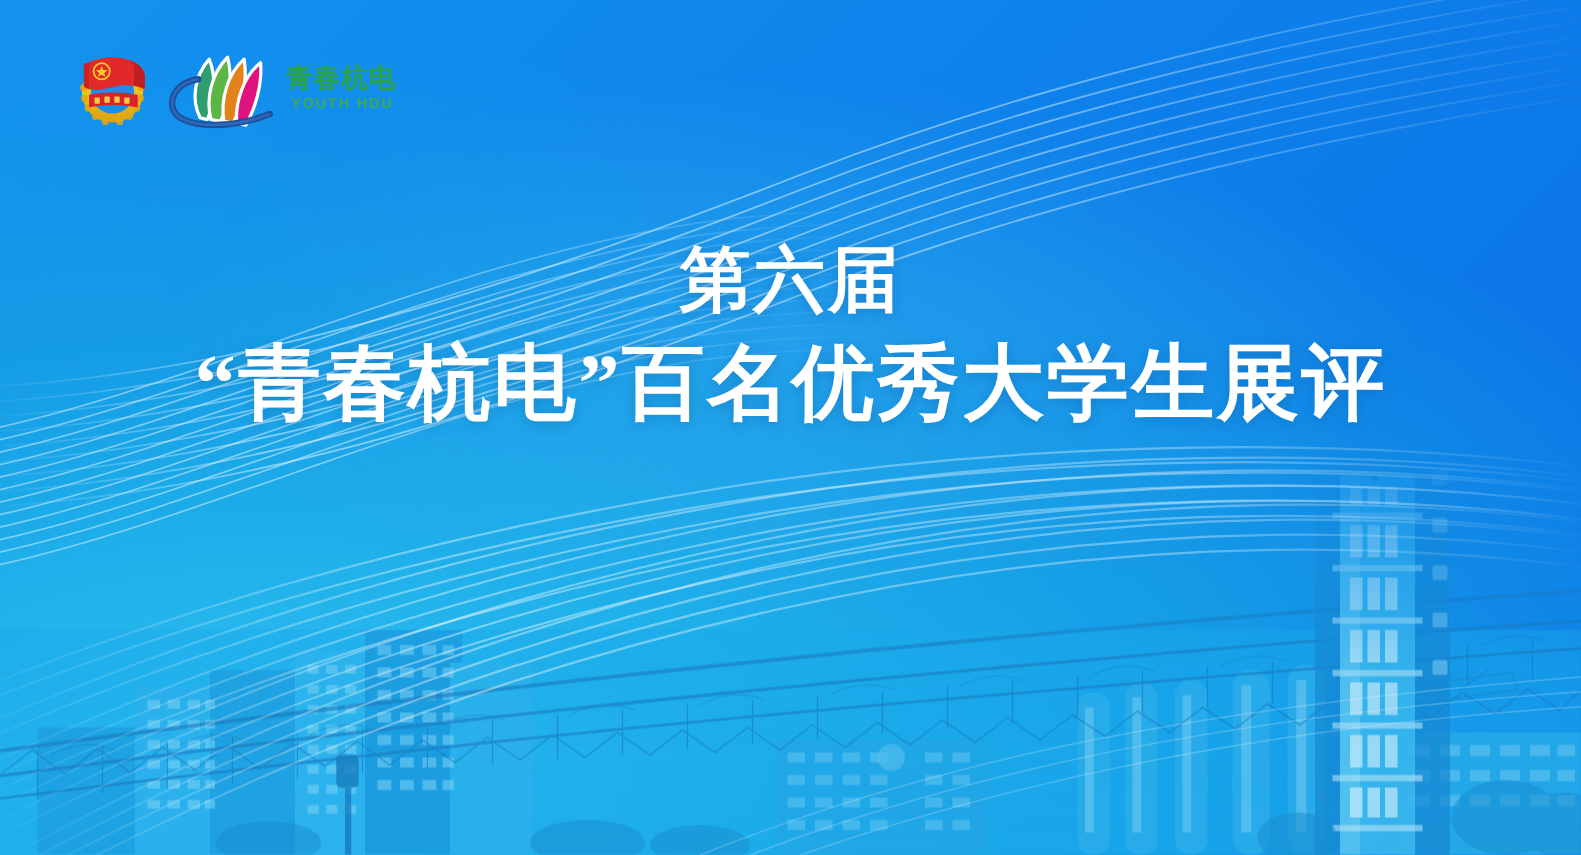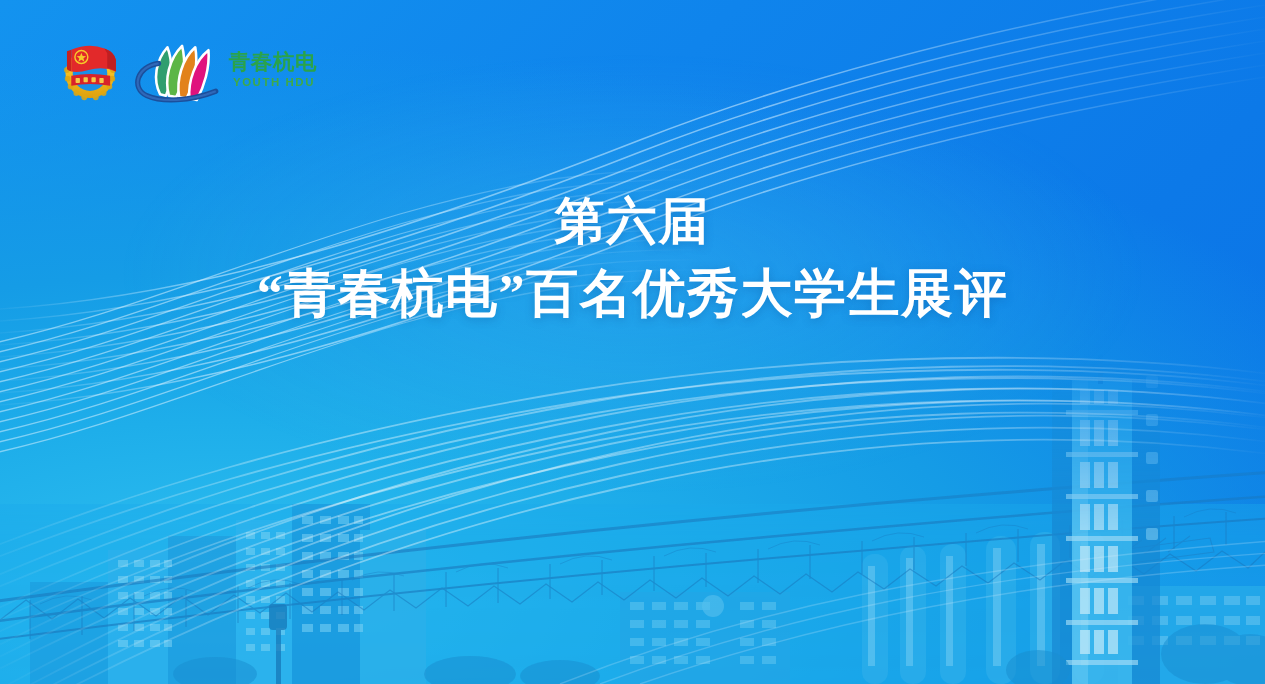--- a/index.html
+++ b/index.html
@@ -61,25 +61,25 @@
   .title-line {
     font-family: "Liberation Serif", serif;
     font-weight: 700;
     color: #ffffff;
     letter-spacing: 0.04em;
     line-height: 1.0;
     text-shadow: 0 2px 10px rgba(8,70,140,0.30);
     white-space: nowrap;
   }
   .title-line-1 {
-    font-size: 50px;
+    font-size: 57px;
     margin-bottom: 22px;
   }
   .title-line-2 {
-    font-size: 52px;
+    font-size: 66px;
     letter-spacing: 0.03em;
   }
 
   
   .logo-bar {
     position: absolute;
     left: 54px;
     top: 34px;
     height: 72px;
     display: flex;

